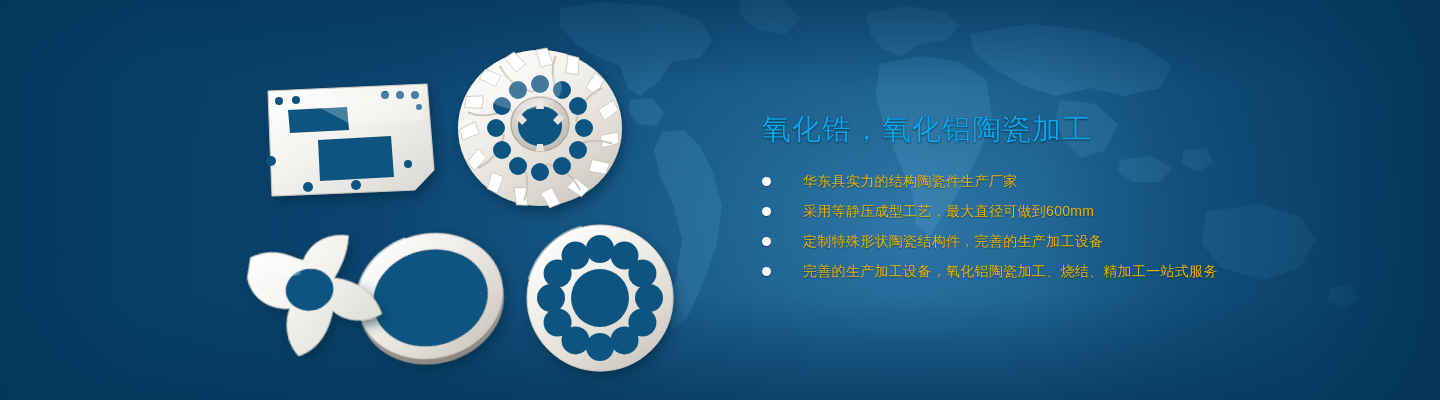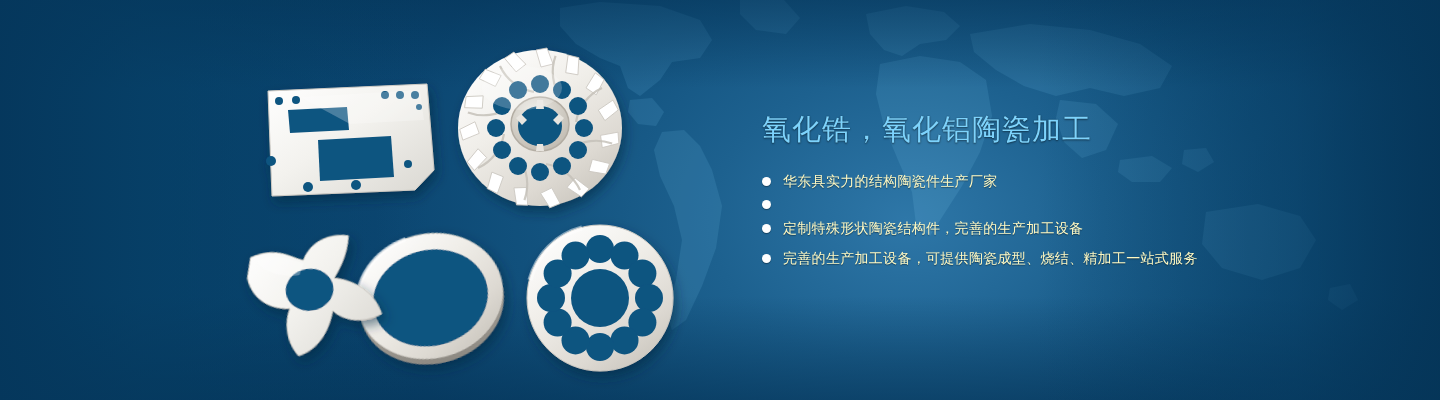--- a/index.html
+++ b/index.html
@@ -49,21 +49,21 @@
   .products svg { display: block; width: 100%; height: 100%; }
 
   
   .text-col {
     position: absolute;
     left: 762px;
     top: 110px;
     width: 620px;
   }
   .headline {
-    color: #7dd3fc;
+    color: #0ea5e9;
     font-size: 29px;
     line-height: 38px;
     letter-spacing: 1px;
     font-weight: normal;
     margin: 0 0 22px 0;
     text-shadow: 0 1px 2px rgba(0,0,0,0.45), 0 0 1px rgba(0,0,0,0.5);
     white-space: nowrap;
   }
   .bullets {
     list-style: none;
@@ -79,25 +79,26 @@
   .bullet-dot {
     flex: 0 0 auto;
     width: 9px;
     height: 9px;
     border-radius: 50%;
     background: #ffffff;
     margin-right: 12px;
     box-shadow: 0 1px 1px rgba(0,0,0,0.35);
   }
   .bullet-text {
-    color: #fef9c3;
+    color: #eab308;
     font-size: 14px;
     line-height: 22px;
     letter-spacing: 0.3px;
     text-shadow: 0 1px 1px rgba(0,0,0,0.4);
+    margin-left: 20px;
   }
 </style>
 </head>
 <body>
 
 <div id="banner">
 
   <div class="bg-base"></div>
 
   <div class="bg-map">
@@ -290,25 +291,26 @@
   <div class="text-col">
     <h1 class="headline">氧化锆，氧化铝陶瓷加工</h1>
 
     <ul class="bullets">
       <li class="bullet-item">
         <span class="bullet-dot"></span>
         <span class="bullet-text">华东具实力的结构陶瓷件生产厂家</span>
       </li>
       <li class="bullet-item">
         <span class="bullet-dot"></span>
+        <span class="bullet-text">采用等静压成型工艺，最大直径可做到600mm</span>
       </li>
       <li class="bullet-item">
         <span class="bullet-dot"></span>
         <span class="bullet-text">定制特殊形状陶瓷结构件，完善的生产加工设备</span>
       </li>
       <li class="bullet-item">
         <span class="bullet-dot"></span>
-        <span class="bullet-text">完善的生产加工设备，可提供陶瓷成型、烧结、精加工一站式服务</span>
+        <span class="bullet-text">完善的生产加工设备，氧化铝陶瓷加工、烧结、精加工一站式服务</span>
       </li>
     </ul>
   </div>
 
 </div>
 
 </body></html>

